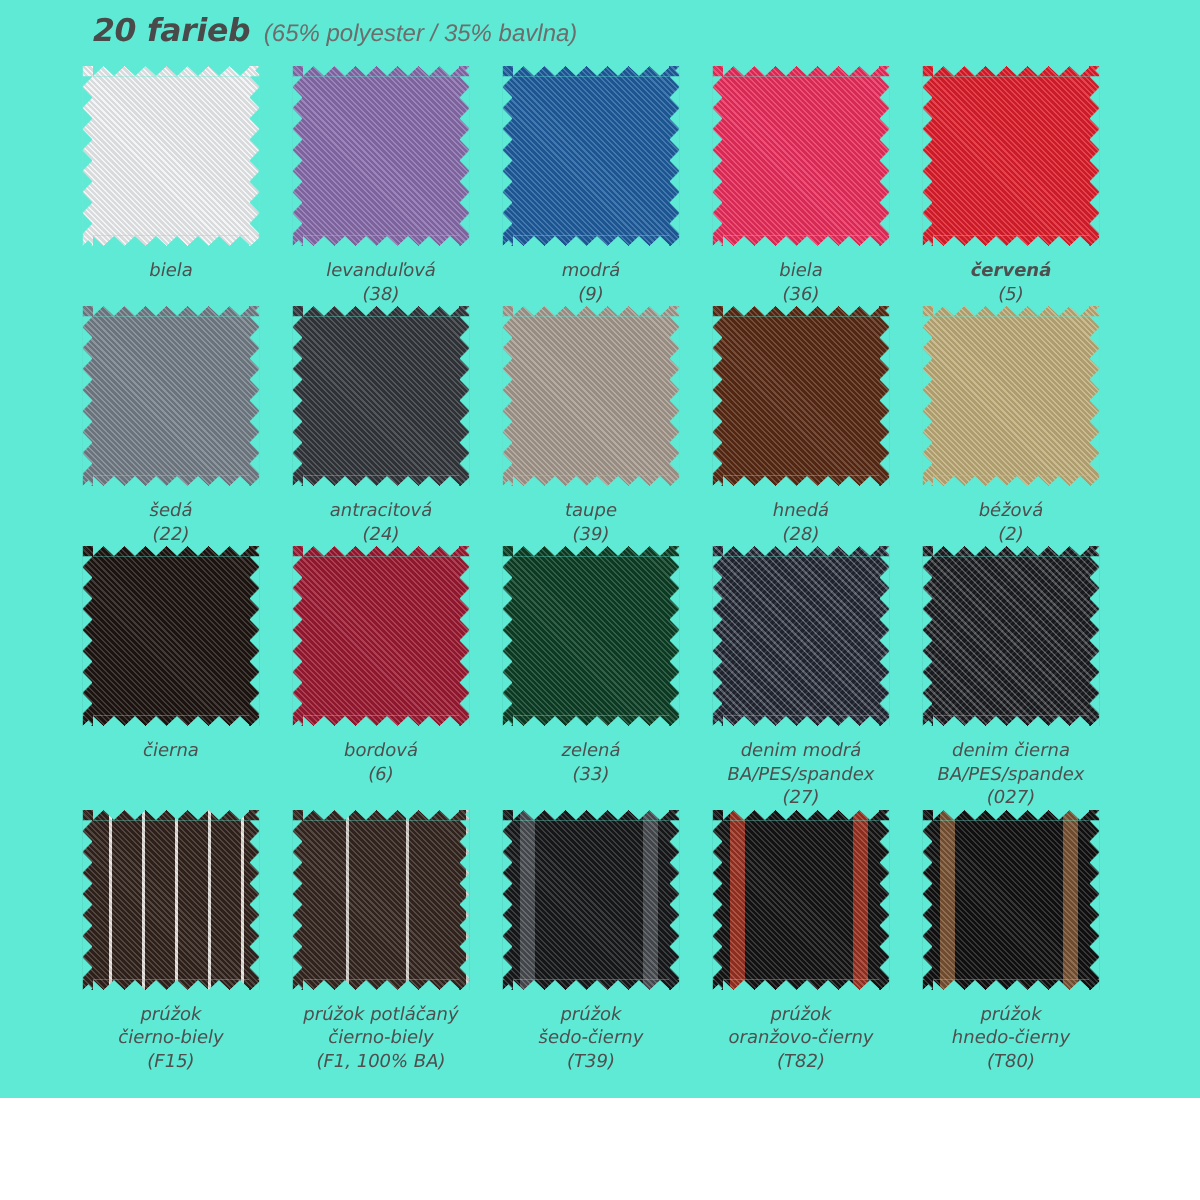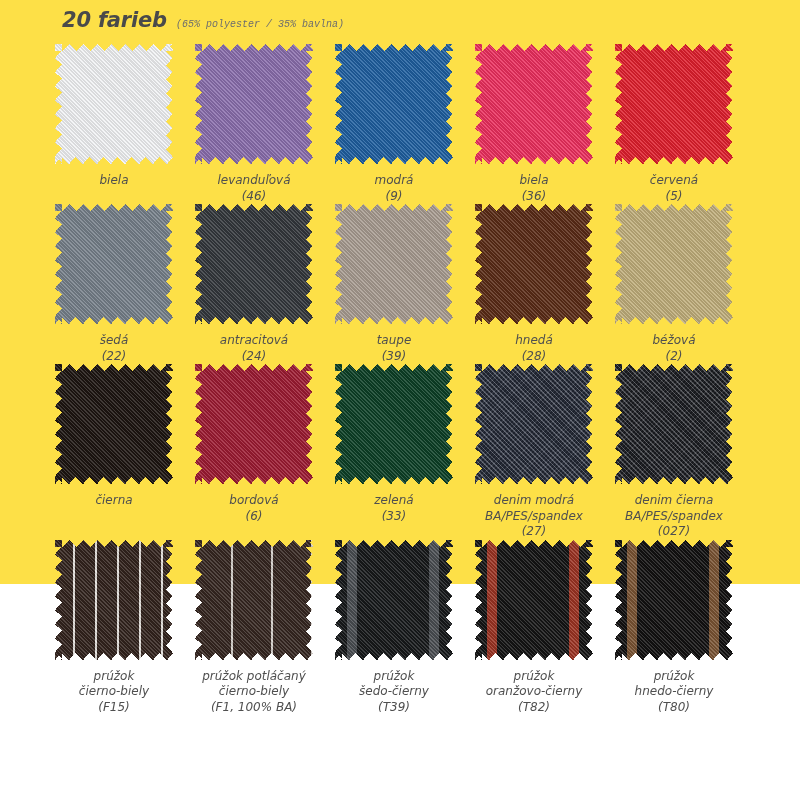--- a/index.html
+++ b/index.html
@@ -7,22 +7,22 @@
   html, body {
     margin: 0; padding: 0;
     width: 800px; height: 800px;
     background: #ffffff;
     font-family: "Liberation Sans", sans-serif;
     overflow: hidden;
   }
 
   #page {
     position: relative;
-    width: 800px; height: 584px;
-    background: #fde047;
+    width: 800px; height: 732px;
+    background: #5eead4;
   }
 
   
   .header {
     position: absolute;
     left: 62px;
     top: 8px;
     white-space: nowrap;
     display: flex;
     align-items: baseline;
@@ -30,22 +30,22 @@
   }
   .header .count {
     font-family: "DejaVu Sans", sans-serif;
     font-size: 21px;
     font-weight: bold;
     font-style: italic;
     color: #4a4a4a;
     letter-spacing: -0.2px;
   }
   .header .composition {
-    font-family: Liberation Mono, monospace;
-    font-size: 10px;
+    font-family: Liberation Sans, sans-serif;
+    font-size: 16px;
     font-style: italic;
     color: #6d6d6d;
   }
 
   
   .grid {
     position: absolute;
     left: 0; top: 44px;
     width: 800px;
   }
@@ -150,21 +150,21 @@
           <div class="label">
             <span style="display: block;">biela</span>
           </div>
         </div>
         <div class="cell">
           <div class="swatch-wrap">
             <div class="swatch" style="background: rgb(138, 110, 173);"></div>
           </div>
           <div class="label">
             <span style="display: block;">levanduľová</span>
-            <span class="code">(46)</span>
+            <span class="code">(38)</span>
           </div>
         </div>
         <div class="cell">
           <div class="swatch-wrap">
             <div class="swatch" style="background: rgb(31, 95, 160);"></div>
           </div>
           <div class="label">
             <span style="display: block;">modrá</span>
             <span class="code">(9)</span>
           </div>
@@ -176,21 +176,21 @@
           <div class="label">
             <span style="display: block;">biela</span>
             <span class="code">(36)</span>
           </div>
         </div>
         <div class="cell">
           <div class="swatch-wrap">
             <div class="swatch" style="background: rgb(224, 31, 45);"></div>
           </div>
           <div class="label">
-            <span style="display: block;">červená</span>
+            <span style="display: block; font-weight: bold;">červená</span>
             <span class="code">(5)</span>
           </div>
         </div>
       </div>
       <div class="row">
         <div class="cell">
           <div class="swatch-wrap">
             <div class="swatch" style="background: rgb(118, 128, 138);"></div>
           </div>
           <div class="label">

